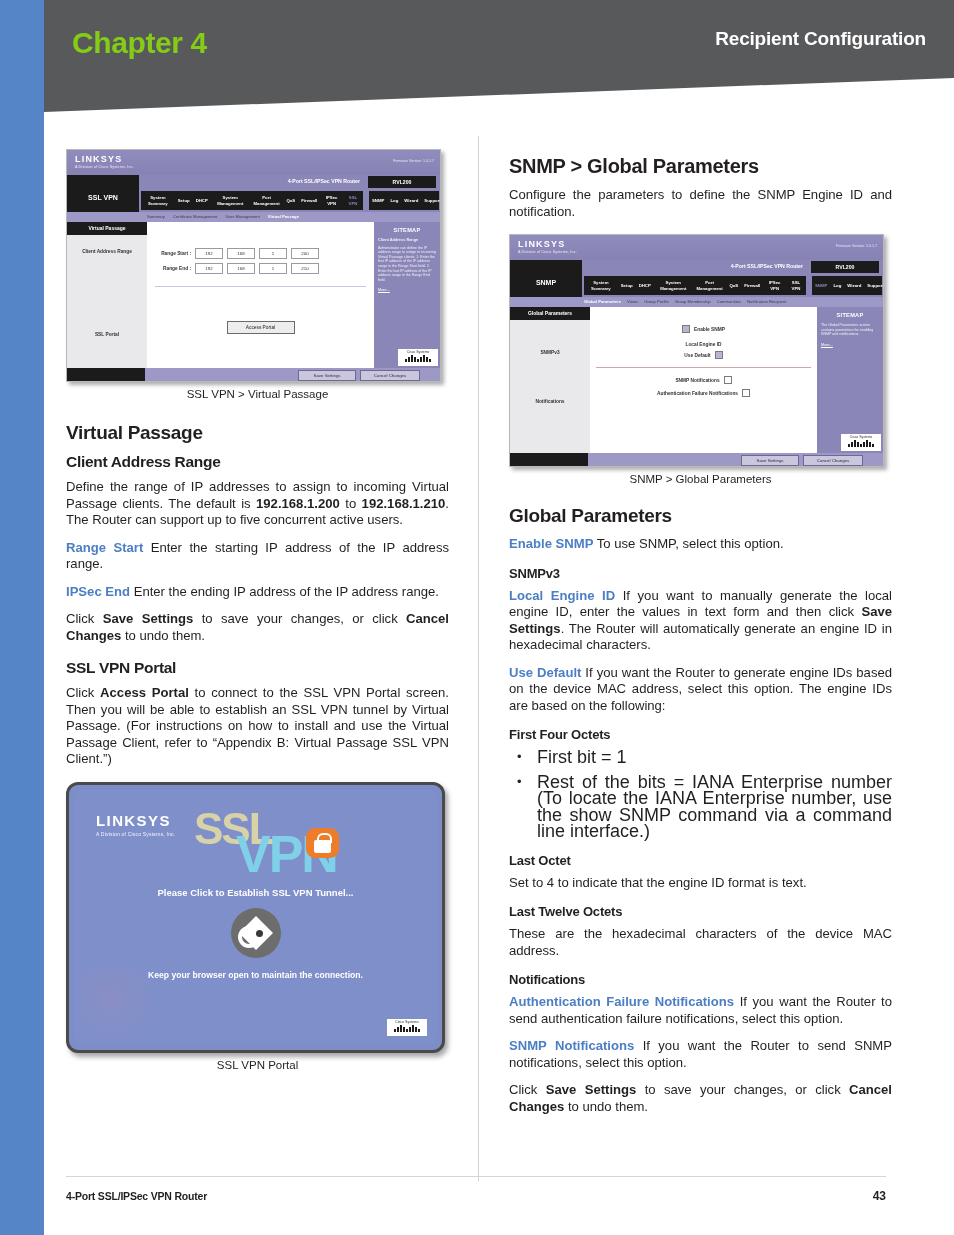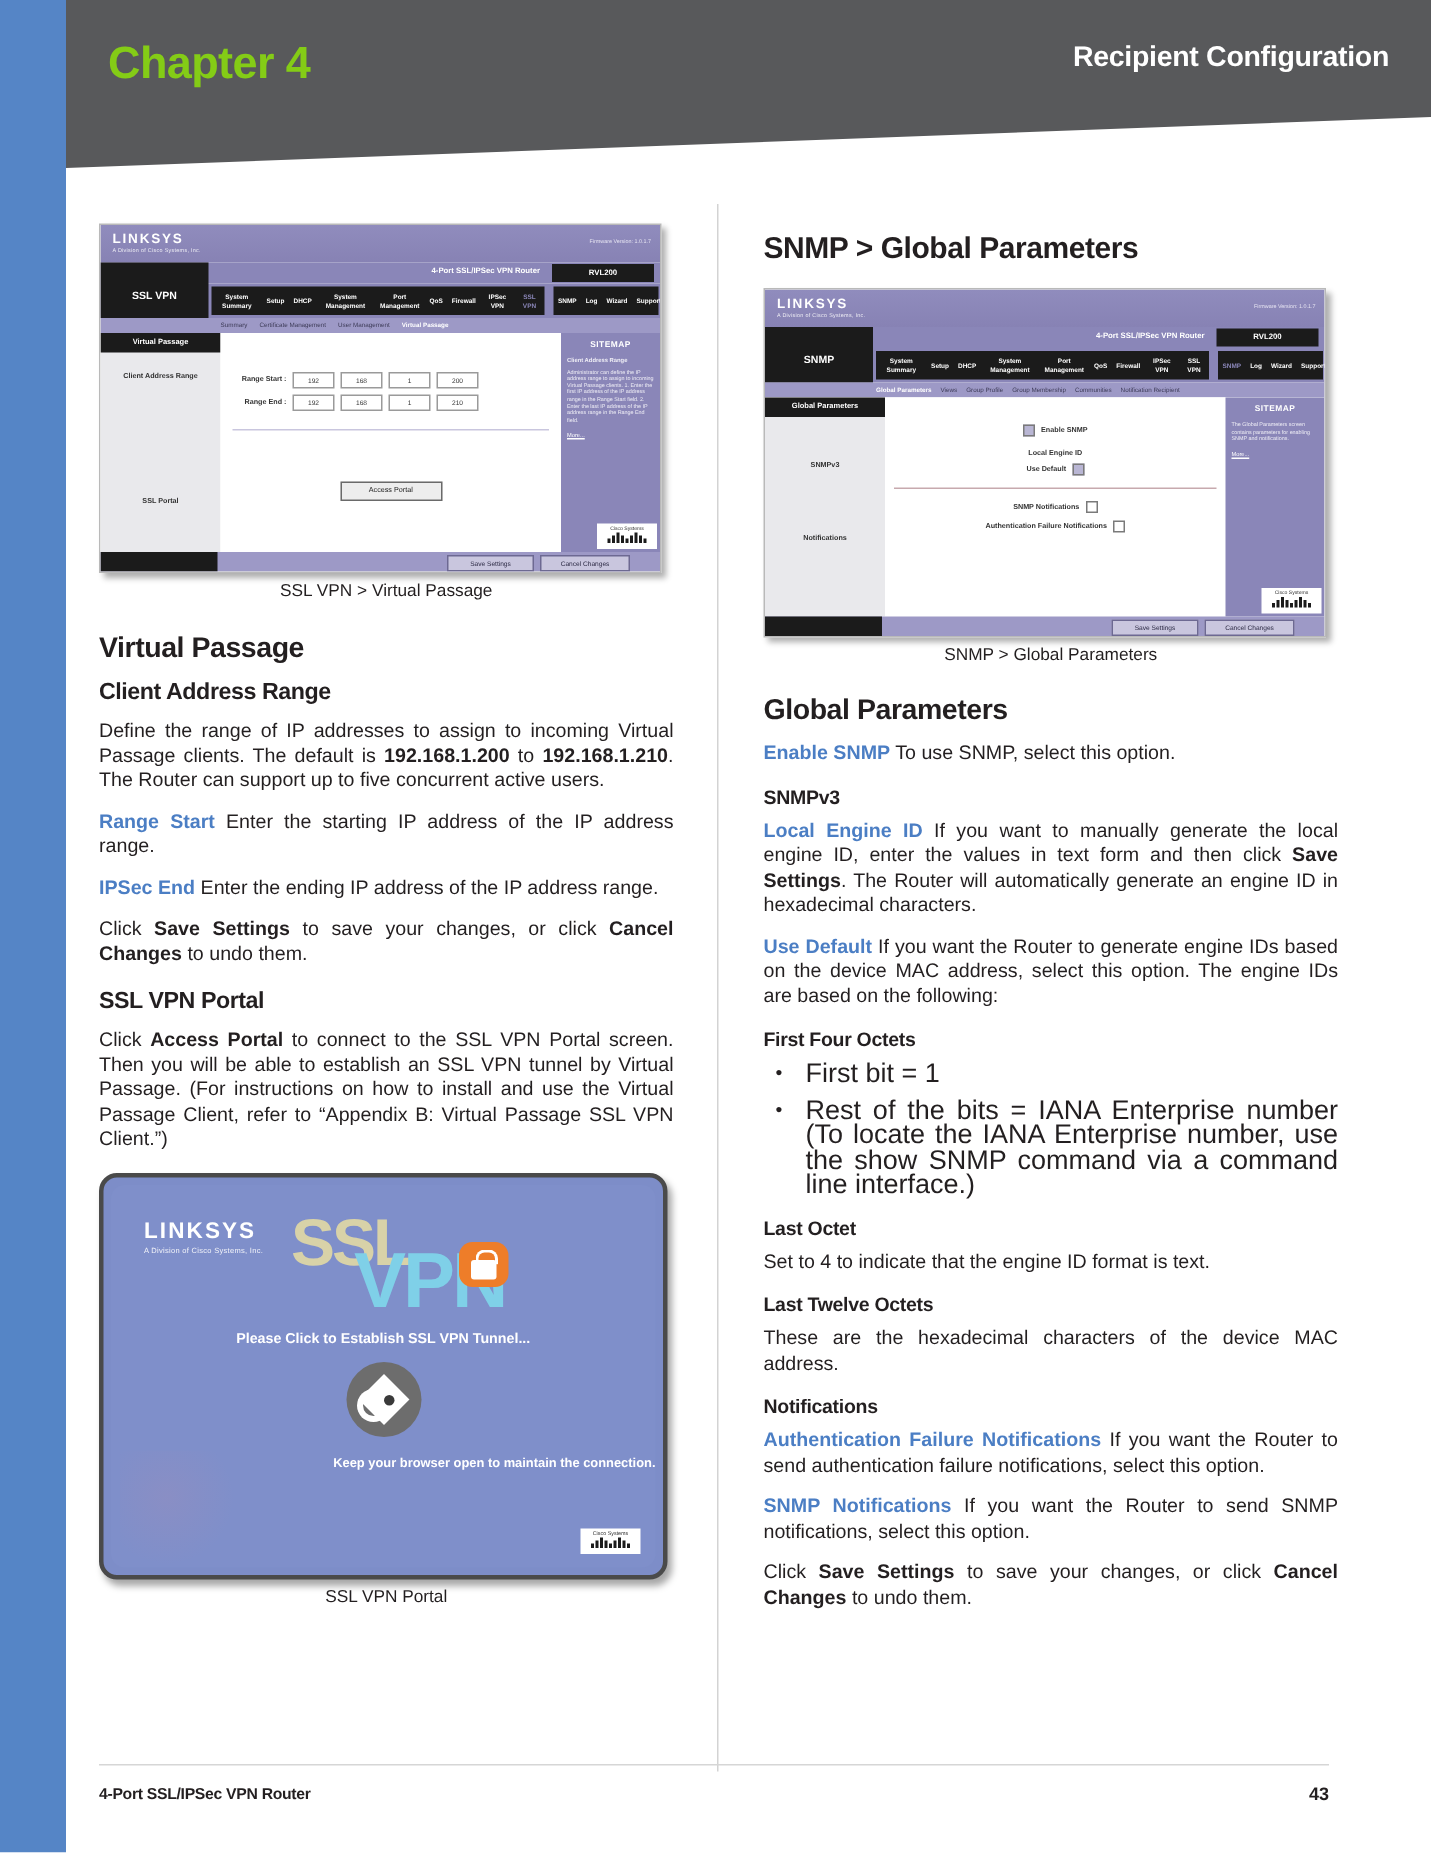--- a/index.html
+++ b/index.html
@@ -257,21 +257,21 @@
   .portal .bigcircle .shackle{
     position:absolute;left:7px;top:18px;width:14px;height:14px;
     border:4px solid #ffffff;border-radius:50%;border-right-color:transparent;
     border-top-color:#ffffff;
   }
   .portal .bigcircle .keyhole{
     position:absolute;left:25px;top:22px;width:7px;height:7px;border-radius:50%;
     background:#3a3a3a;
   }
   .portal .ptext2{
-    position:absolute;left:0;right:0;top:180px;text-align:right;color:#ffffff;
+    position:absolute;left:0;right:0;top:180px;text-align:center;color:#ffffff;
     font-size:8.6px;font-weight:bold;
   }
   .portal .watermark{
     position:absolute;left:6px;bottom:0;width:78px;height:78px;opacity:.13;
     background:radial-gradient(ellipse at 40% 40%, #d08aa0 0%, rgba(208,138,160,0) 68%);
   }
   .portal .pcisco{
     position:absolute;right:10px;bottom:9px;width:40px;height:17px;background:#ffffff;
   }
   .portal .pcisco .cl{font-size:3.6px;color:#333;text-align:center;padding-top:1px;}
@@ -456,20 +456,21 @@
         </div>
       </div>
     </div>
     <p class="caption">SSL VPN Portal</p>
 
   </div>
 
   <div class="col col-right">
 
     <h1 class="sec" style="margin-top:6px;font-size:20px;">SNMP &gt; Global Parameters</h1>
+    <p class="body">Configure the parameters to define the SNMP Engine ID and notification.</p>
 
     <div class="shot" style="margin-top:14px;">
       <div class="brandbar">
         <div class="logo">
           <span>LINKSYS</span>
           <small>A Division of Cisco Systems, Inc.</small>
         </div>
         <div class="fw">Firmware Version: 1.0.1.7</div>
       </div>
       <div class="modelrow">

